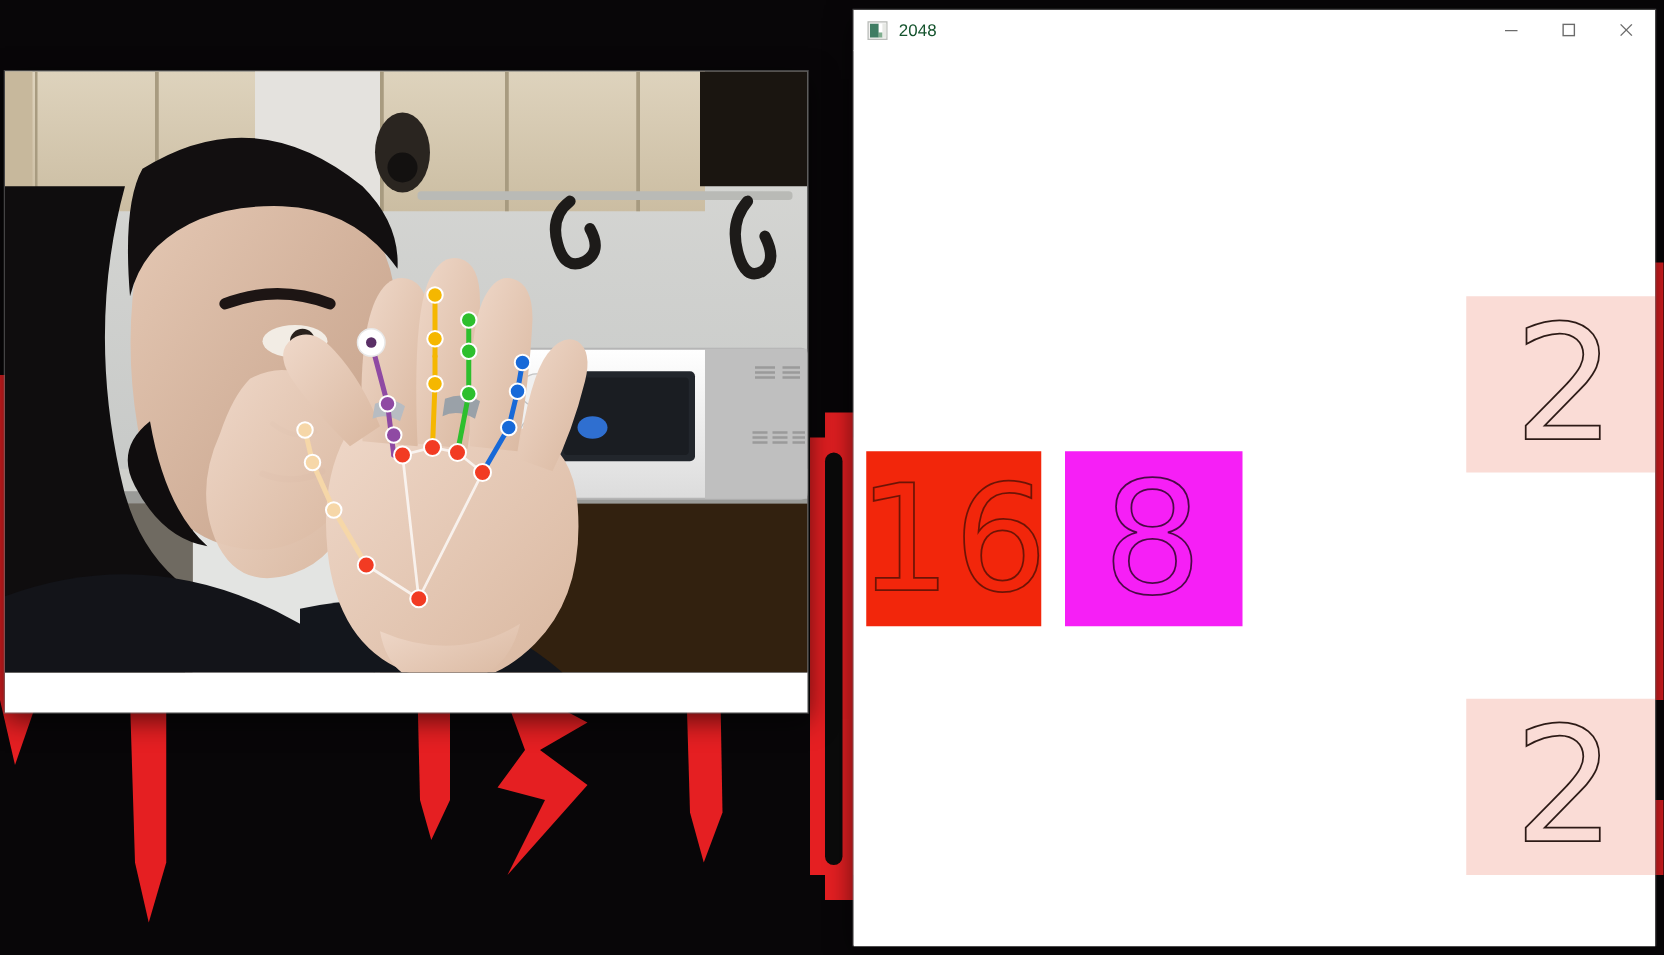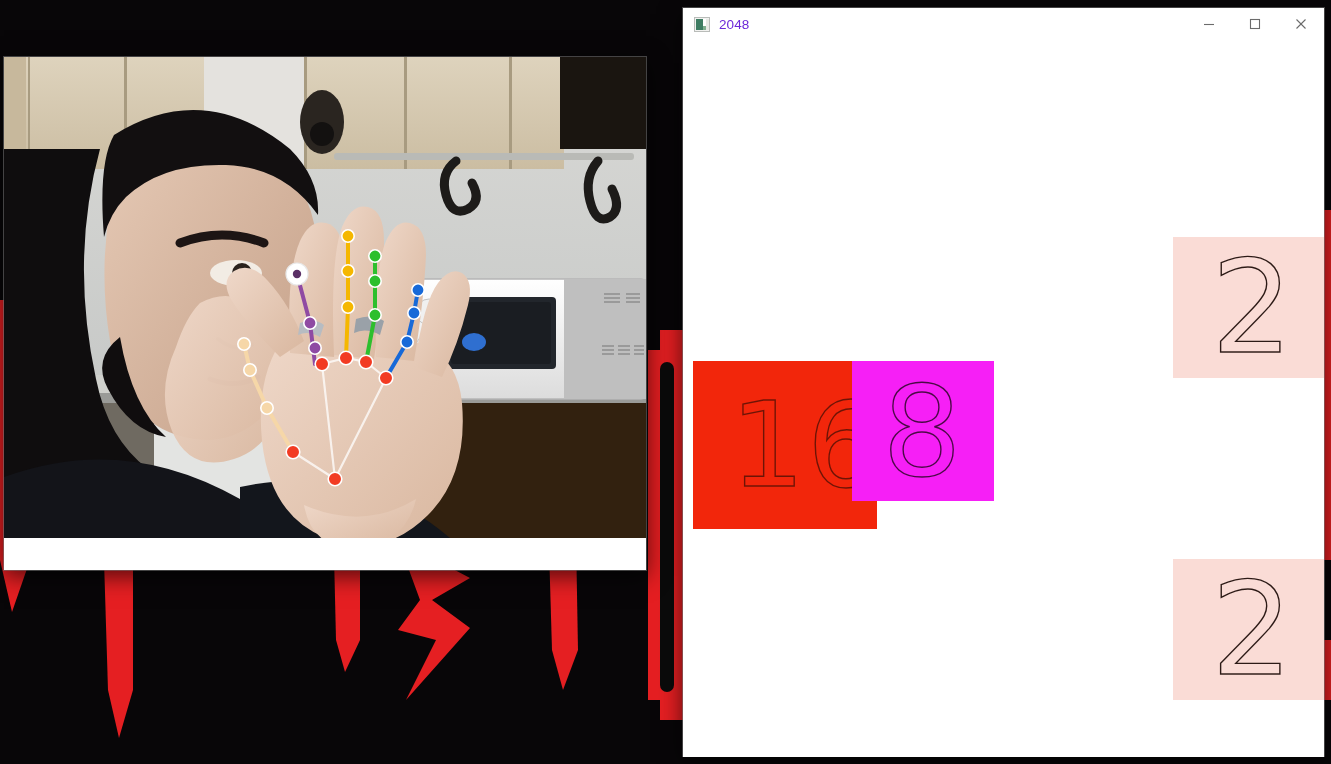--- a/index.html
+++ b/index.html
@@ -28,21 +28,21 @@
     position:relative;flex:0 0 auto;border:1px solid #b9bcb9;background:#f2f2f0;
     box-sizing:border-box;
   }
   .win-icon i{position:absolute;display:block;}
   .win-icon .ic-a{left:1px;top:1px;width:7px;height:11px;background:#3f7d63;}
   .win-icon .ic-b{left:8px;top:1px;width:3px;height:7px;background:#ffffff;}
   .win-icon .ic-c{left:8px;top:8px;width:3px;height:4px;background:#7fae8e;}
   .win-icon .ic-d{left:11px;top:1px;width:3px;height:11px;background:#e7e9e5;}
 
   .win-title{
-    font-size:13.5px;color:#6d28d9;letter-spacing:.1px;
+    font-size:13.5px;color:#14532d;letter-spacing:.1px;
     font-family:"Liberation Sans", sans-serif;white-space:nowrap;
   }
   .win-buttons{position:absolute;right:0;top:0;height:32px;display:flex;}
   .win-btn{
     width:46px;height:32px;display:flex;align-items:center;justify-content:center;
     position:relative;
   }
   .win-btn svg{display:block;}
   .win-btn .gl{stroke:#6b6b6b;stroke-width:1.1;fill:none;}
 
@@ -62,21 +62,21 @@
     position:absolute;display:flex;align-items:center;justify-content:center;
   }
   .tile .num{
     font-family:"DejaVu Sans", sans-serif;
     font-weight:400;
     line-height:1;
     -webkit-text-stroke:1.4px #2a1212;
     color:transparent;
     letter-spacing:2px;
   }
-  #tile-16{left:10px;top:320px;width:140px;height:168px;background:#f2260b;padding-left:44px;}
+  #tile-16{left:10px;top:320px;width:140px;height:140px;background:#f2260b;}
   #tile-16 .num{font-size:118px;-webkit-text-stroke-color:#6d1406;}
   #tile-8{left:169px;top:320px;width:142px;height:140px;background:#f61ff6;}
   #tile-8 .num{font-size:125px;-webkit-text-stroke-color:#4a0a45;}
   #tile-2a{left:490px;top:196px;width:160px;height:141px;background:#fadcd6;}
   #tile-2a .num{font-size:128px;-webkit-text-stroke-color:#2c1a16;}
   #tile-2b{left:490px;top:518px;width:160px;height:141px;background:#fadcd6;}
   #tile-2b .num{font-size:128px;-webkit-text-stroke-color:#2c1a16;}
 
   #status-block{
     position:absolute;left:14px;top:668px;color:#000000;

